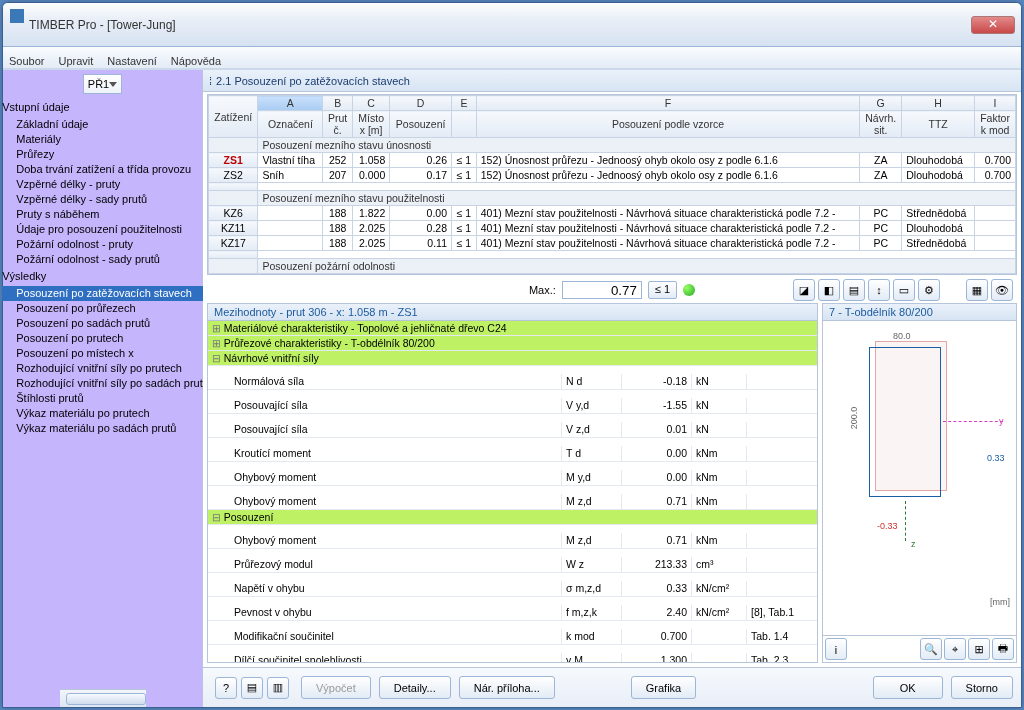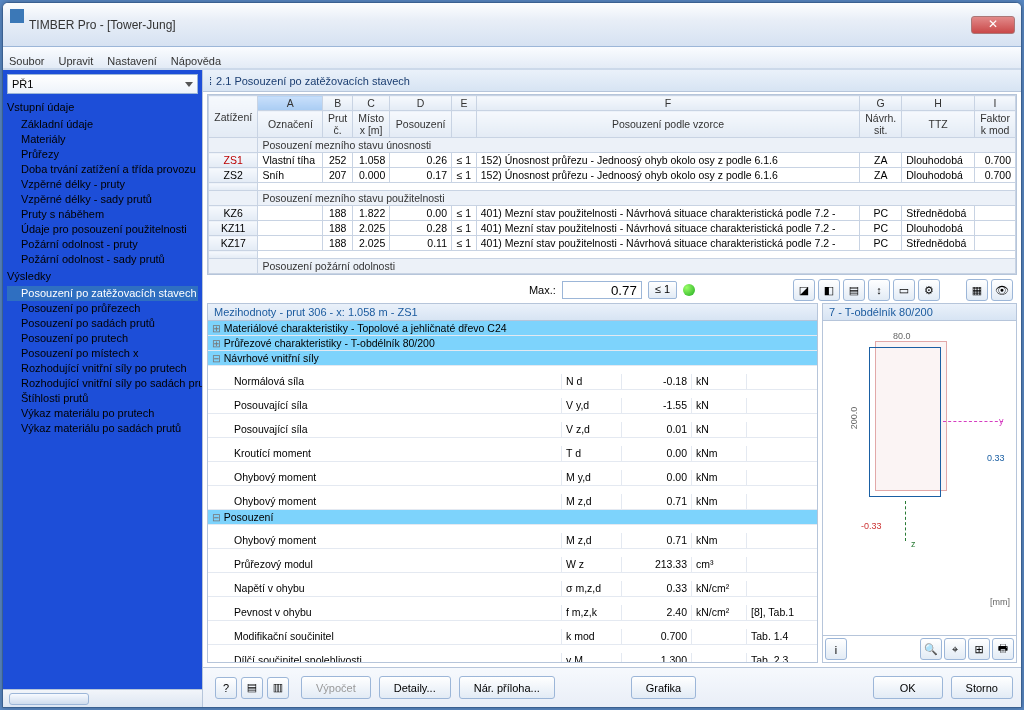--- a/index.html
+++ b/index.html
@@ -5,55 +5,55 @@
 * { box-sizing: border-box; margin: 0; padding: 0; }
 body { font-family: Tahoma, Arial, sans-serif; font-size: 11px; background: #5a8ac6; width: 1024px; height: 710px; overflow: hidden; }
 .window { background: #fff; border: 1px solid #3a6090; border-radius: 6px 6px 0 0; margin: 2px; height: 706px; box-shadow: 0 0 6px rgba(0,0,0,0.3); display:flex; flex-direction:column; }
 .titlebar { background: linear-gradient(#fdfefe,#e8eef7 40%,#d6e2f2); height: 44px; display:flex; align-items:center; padding:0 6px; border-radius:5px 5px 0 0; border-bottom:1px solid #9cb6d8;}
 .titlebar .title { font-size:12px; color:#333; flex:1; padding-left:20px; }
 .titlebar .icon { width:14px; height:14px; background:#3b78b7; position:absolute; left:10px; top:9px; }
 .winbtn { width:44px; height:18px; border:1px solid #a77; border-radius:3px; background:linear-gradient(#e28a8a,#c94848); color:#fff; text-align:center; font-size:12px; line-height:15px; margin-left:3px; }
 .menubar { background:linear-gradient(#fafcff,#e3ebf6); height:22px; border-bottom:1px solid #ccd9ea; display:flex; align-items:center; padding:0 6px; gap:14px; }
 .menubar span { color:#333;margin-top:6px; }
 .body { flex:1; display:flex; border-top:1px solid #ccd9ea; min-height:0;}
-.leftpane { width:200px; border-right:1px solid #b6c5da; display:flex; flex-direction:column; background:#1d4ed8;}
+.leftpane { width:200px; border-right:1px solid #b6c5da; display:flex; flex-direction:column; background:#c4b5fd;align-items:center;}
 .dd { margin:4px; height:20px; border:1px solid #9cb6d8; background:linear-gradient(#fff,#eef3fa); display:flex; align-items:center; padding:0 4px; justify-content:space-between;}
 .dd .arrow { border-left:4px solid transparent;border-right:4px solid transparent;border-top:5px solid #555;}
 .tree { flex:1; overflow:auto; padding:0 4px 4px 4px; font-size:11px; line-height:15px;}
 .treehdr { color:#000; padding:2px 0;}
 .treeitem { padding:0 0 0 14px; white-space:nowrap;}
 .treeitem.sel { background:#2f6fc1; color:#fff;}
 .hscroll { height:18px; background:linear-gradient(#f2f5fa,#dde6f2); border-top:1px solid #b6c5da; display:flex; align-items:center;}
 .hscroll .thumb{ width:80px; height:12px; background:linear-gradient(#f7faff,#cfdced); border:1px solid #9cb6d8; border-radius:3px; margin-left:6px;}
 .rightpane { flex:1; display:flex; flex-direction:column; min-width:0;}
 .panetitle { background:linear-gradient(#eaf1fa,#d7e4f3); height:22px; border-bottom:1px solid #b6c5da; display:flex; align-items:center; padding:0 6px; color:#1a3d70; font-size:11px;}
 .gridwrap { border:1px solid #b6c5da; margin:2px 4px; }
 table.grid { border-collapse:collapse; width:100%; font-size:10.5px;}
 table.grid th, table.grid td { border:1px solid #c8d3e3; padding:1px 4px; background:#fff; white-space:nowrap;}
 table.grid th { background:linear-gradient(#f6f9fd,#e3ebf5); font-weight:normal; color:#333; text-align:center;}
 table.grid th.colA { background:linear-gradient(#c9e0fb,#a9ccf3);}
 .rowhdr { background:linear-gradient(#f6f9fd,#e3ebf5) !important; text-align:center;}
-.rowhdr.red { color:#b00;}
+.rowhdr.red { color:#b00;font-weight:bold;}
 .subhdr td { background:#ecf1f8 !important; font-style:normal; color:#333;}
 .num { text-align:right;}
 .ctr { text-align:center;}
 .maxrow { display:flex; align-items:center; gap:6px; padding:4px 8px; justify-content:center; position:relative;}
 .maxrow .tools { position:absolute; right:8px; display:flex; gap:3px;}
 .iconbtn { width:22px; height:22px; border:1px solid #9cb6d8; background:linear-gradient(#fff,#e2ebf5); border-radius:3px; display:flex; align-items:center; justify-content:center; font-size:11px;}
 .inputbox { width:80px; height:18px; border:1px solid #9cb6d8; background:#fff; text-align:right; padding:0 4px;}
 .lesseq { height:18px; border:1px solid #9cb6d8; background:linear-gradient(#fff,#e2ebf5); padding:1px 6px; border-radius:2px;}
 .green-dot { width:12px;height:12px;border-radius:50%;background:radial-gradient(circle at 30% 30%,#9f6,#2a2);}
 .lower { flex:1; display:flex; min-height:0; margin:0 4px 4px 4px; gap:4px;}
 .detailpane { flex:1; border:1px solid #b6c5da; display:flex; flex-direction:column; min-width:0;}
 .detailtitle { background:linear-gradient(#eaf1fa,#d7e4f3); padding:2px 6px; color:#1a5a9e; border-bottom:1px solid #b6c5da;}
 .detaillist { flex:1; overflow:auto; font-size:10.5px;}
 .detaillist .row { display:grid; grid-template-columns: 1fr 60px 70px 55px 70px; border-bottom:1px solid #e4e9f1; line-height:15px;margin-top:8px;}
 .detaillist .row > div { padding:0 4px; border-right:1px solid #e4e9f1; white-space:nowrap; overflow:hidden;}
 .detaillist .row > div:last-child{border-right:none;}
-.detaillist .group { background:#7dd3fc; color:#000; padding:1px 4px; border-bottom:1px solid #e4e9f1;}
+.detaillist .group { background:#bef264; color:#000; padding:1px 4px; border-bottom:1px solid #e4e9f1;}
 .detaillist .group::before { content:"⊞ "; color:#777;}
 .detaillist .group.open::before { content:"⊟ "; }
 .lbl { padding-left:26px !important;}
 .preview { width:195px; border:1px solid #b6c5da; display:flex; flex-direction:column;}
 .preview .ptitle { background:linear-gradient(#eaf1fa,#d7e4f3); padding:2px 6px; color:#1a5a9e; border-bottom:1px solid #b6c5da;}
 .preview .canvas { flex:1; position:relative; background:#fff;}
 .rect { position:absolute; left:46px; top:26px; width:72px; height:150px; border:1.5px solid #1a5fa3;}
 .rectshadow { position:absolute; left:52px; top:20px; width:72px; height:150px; border:1px solid #e2a8a8; background:rgba(230,180,180,0.15);}
 .axis-y { position:absolute; left:120px; top:100px; border-top:1.5px dashed #d63cc1; width:60px;}
 .axis-z { position:absolute; left:82px; top:180px; border-left:1.5px dashed #287a34; height:40px;}
@@ -364,21 +364,21 @@
           <div class="canvas">
             <div class="rectshadow"></div>
             <div class="rect"></div>
             <div class="axis-y"></div>
               <span class="dimtxt" style="left:176px;top:95px;color:#d63cc1">y</span>
             <div class="axis-z"></div>
               <span class="dimtxt" style="left:88px;top:218px;color:#287a34">z</span>
             <span class="dimtxt" style="left:70px;top:10px">80.0</span>
             <span class="dimtxt" style="left:20px;top:92px;transform:rotate(-90deg)">200.0</span>
             <span class="dimtxt" style="left:164px;top:132px;color:#1a5fa3">0.33</span>
-            <span class="dimtxt" style="left:38px;top:200px;color:#c33">-0.33</span>
+            <span class="dimtxt" style="left:54px;top:200px;color:#c33">-0.33</span>
             <span class="dimtxt" style="right:6px;bottom:28px">[mm]</span>
           </div>
           <div class="pfoot">
             <div class="iconrow">
                 <div class="sqicon">ℹ</div>
               </div>
             <div class="iconrow">
               <div class="sqicon">🔍</div>
               <div class="sqicon">⌖</div>
               <div class="sqicon">⊞</div>

